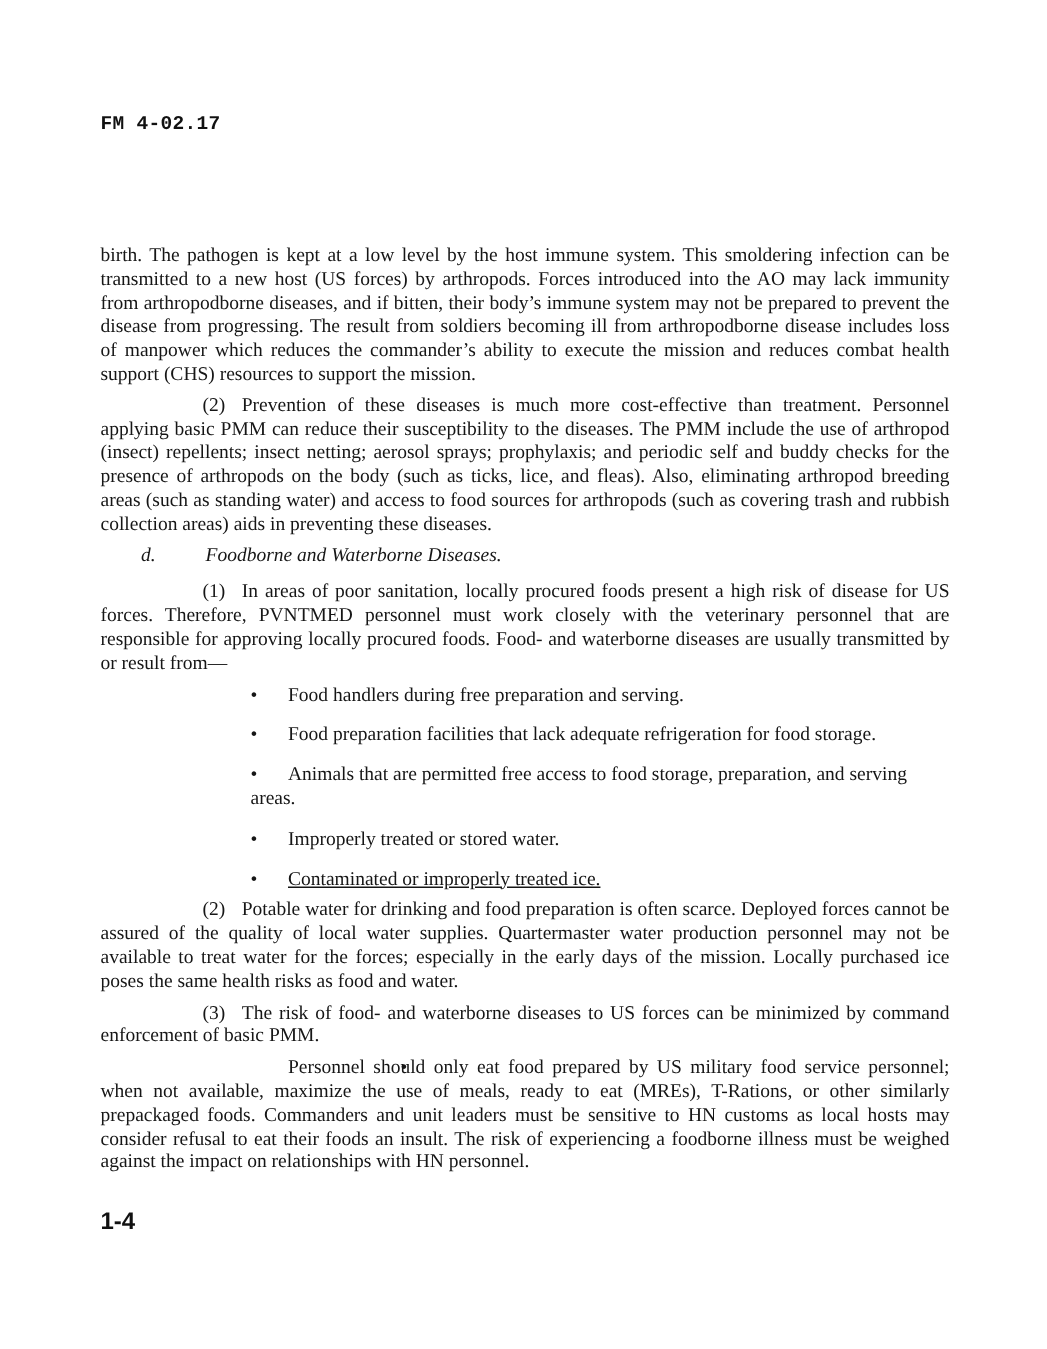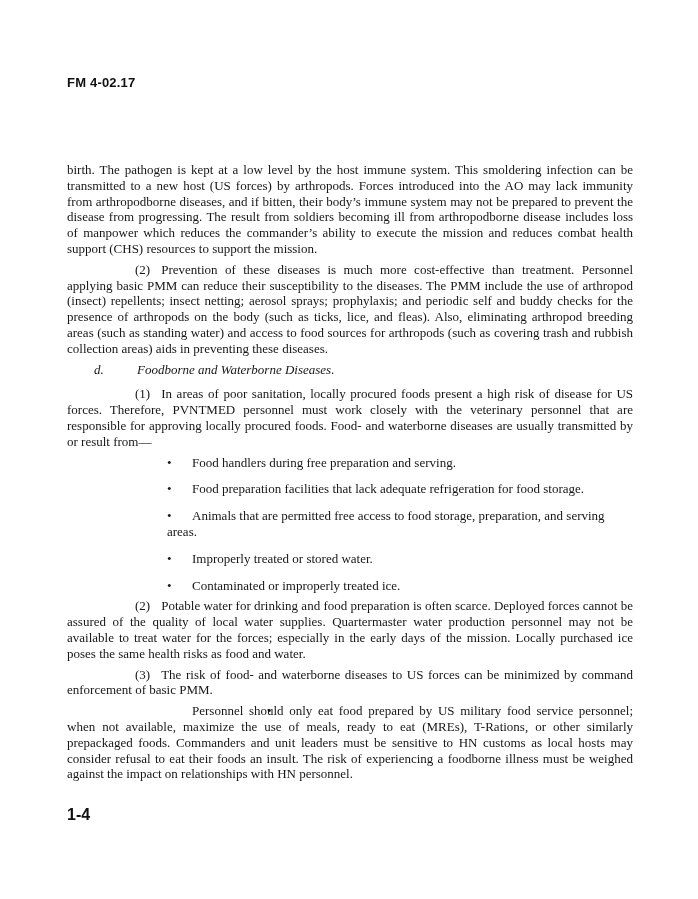--- a/index.html
+++ b/index.html
@@ -10,21 +10,21 @@
     height: 899px;
     background: #ffffff;
     font-family: "Liberation Serif", "DejaVu Serif", serif;
     color: #161616;
     overflow: hidden;
   }
   .page-header {
     position: absolute;
     top: 75px;
     left: 67px;
-    font-family: Liberation Sans, sans-serif;
+    font-family: Liberation Mono, monospace;
     font-weight: bold;
     font-size: 13px;
     letter-spacing: 0.2px;
     color: #111111;
   }
   .page-footer {
     position: absolute;
     top: 806px;
     left: 67px;
     font-family: "Liberation Sans", "DejaVu Sans", sans-serif;
@@ -48,21 +48,21 @@
   .pnum { padding-right: 11px; }
   .heading {
     padding-left: 27px;
     font-style: italic;
     margin-bottom: 9px;
   }
   .h-label { display: inline-block; width: 43px; font-style: italic; }
   .h-title { font-style: italic; }
   .bullets { margin-bottom: 0; }
   .bullet-row { padding-left: 100px; margin-bottom: 11px; text-align: left; }
-  .bullet-row:last-child { margin-bottom: 5px; }
+  .bullet-row:last-child { margin-bottom: 5px; text-decoration: underline; }
   .bullet-dot { display: inline-block; width: 25px; }
   .bullet-para { text-align: justify; text-indent: 100px; margin-bottom: 5px; }
 </style>
 </head>
 <body>
 
 <div class="page">
 
   <div class="page-header">FM 4-02.17</div>
 

